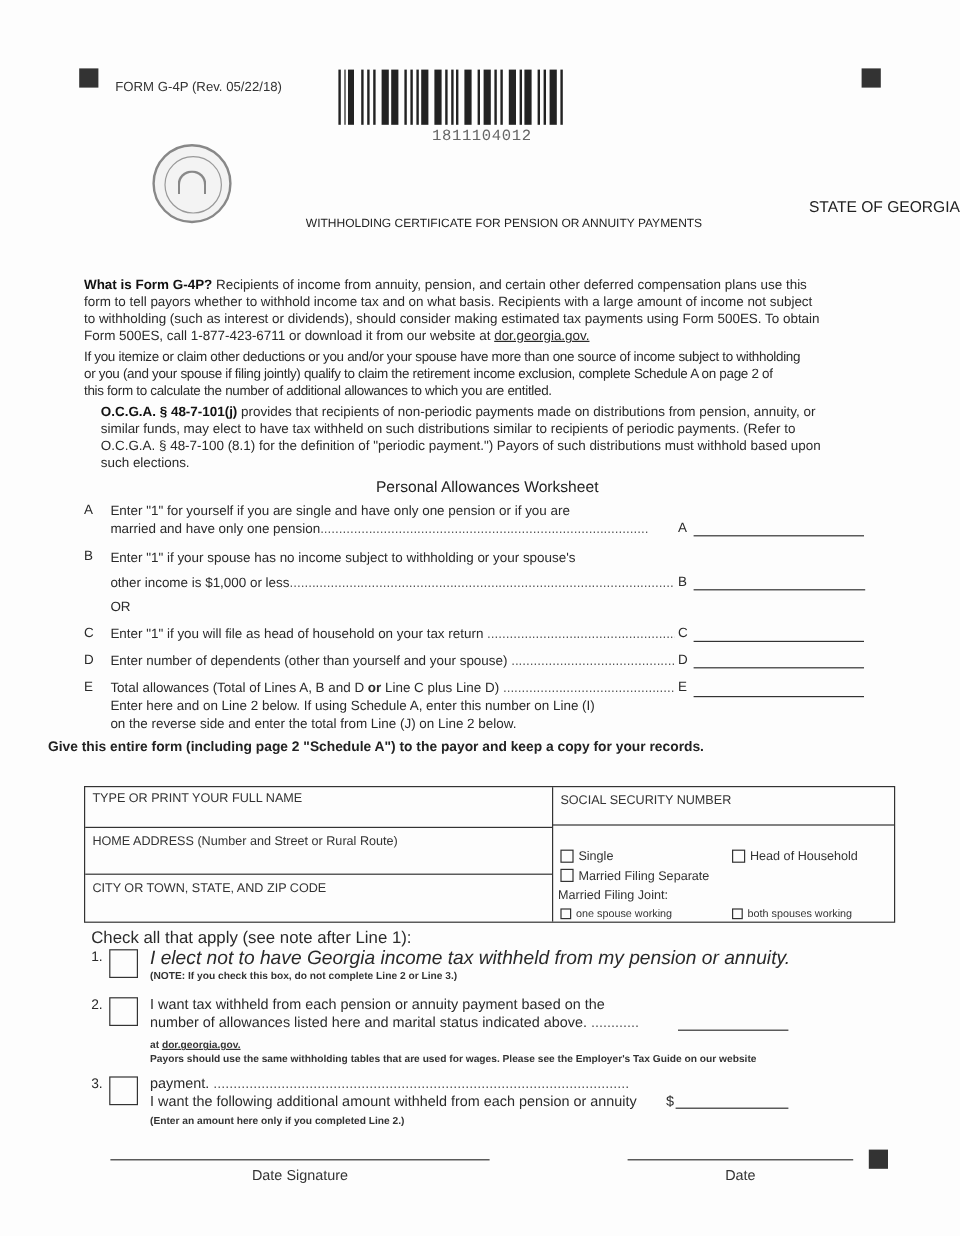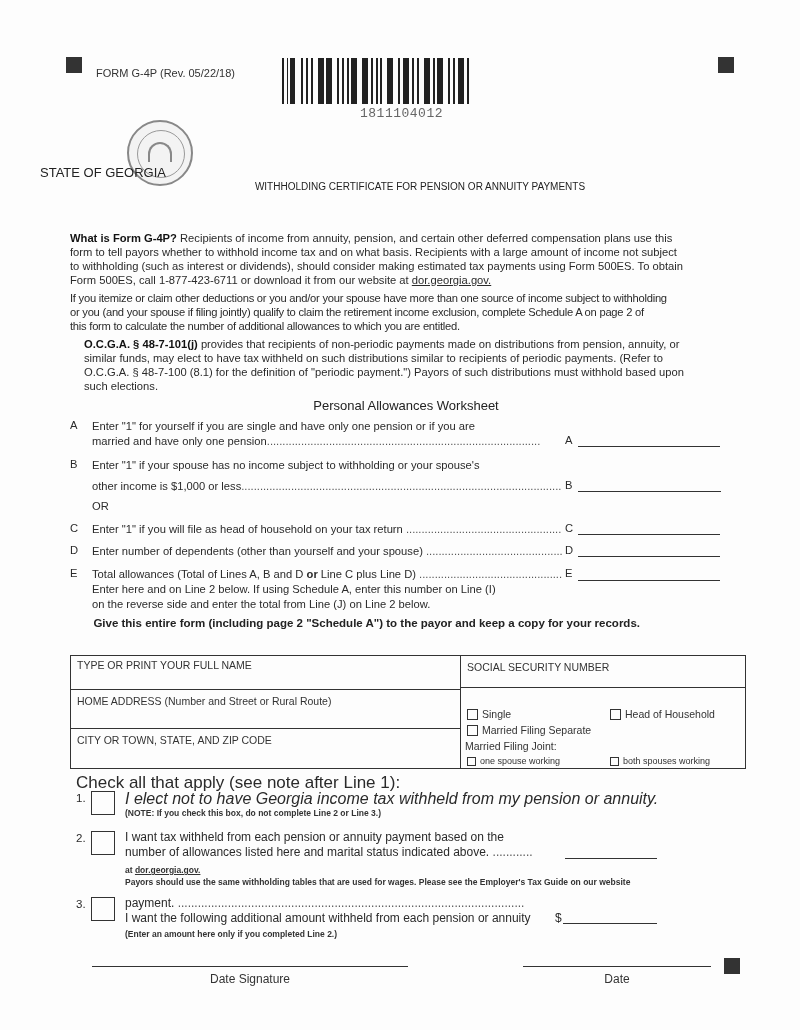--- a/index.html
+++ b/index.html
@@ -10,32 +10,32 @@
   }
   .abs { position: absolute; }
   .marker { position: absolute; width: 16px; height: 16px; background: #333; }
   .form-id { left: 96px; top: 67px; font-size: 11px; color: #333; }
   .barcode { left: 282px; top: 58px; width: 248px; height: 46px; display: flex; gap: 0; align-items: stretch; }
   .barcode span { display: block; background: #222; height: 100%; }
   .barcode-num { left: 360px; top: 106px; font-family: "Liberation Mono", monospace; font-size: 13px; color: #666; letter-spacing: 0.5px; }
   .seal { left: 127px; top: 120px; width: 66px; height: 66px; border-radius: 50%; border: 2px solid #888; background: #f3f3f3; }
   .seal::after { content: ""; position: absolute; left: 8px; top: 8px; width: 46px; height: 46px; border-radius: 50%; border: 1px solid #999; }
   .seal .arch { position: absolute; left: 19px; top: 20px; width: 24px; height: 20px; border: 2px solid #888; border-bottom: none; border-radius: 12px 12px 0 0; }
-  .title1 { left: 0; width: 800px; top: 165px; text-align: left; font-size: 13px; color: #222; padding-left: 40px; }
+  .title1 { left: 0; width: 800px; top: 165px; text-align: right; font-size: 13px; color: #222; padding-left: 24px; }
   .title2 { left: 0; width: 800px; top: 181px; text-align: center; font-size: 10px; color: #222; padding-left: 40px; }
   .para { left: 70px; width: 673px; font-size: 11.2px; line-height: 14px; color: #2a2a2a; }
   .para b { color: #111; }
   .link { text-decoration: underline; }
   .ws-title { left: 0; width: 800px; top: 398px; text-align: center; font-size: 13px; color: #222; padding-left: 12px; }
   .line-letter { left: 70px; font-size: 11.2px; }
   .line-text { left: 92px; font-size: 11.2px; line-height: 15px; width: 480px; }
   .line-end { font-size: 11.2px; }
   .blank { position: absolute; height: 1px; background: #333; }
   .dots { color: #555; letter-spacing: 0; }
-  .bold-note { left: 0; width: 640px; top: 617px; text-align: right; font-size: 11.5px; font-weight: bold; color: #222; padding-left: 40px; }
+  .bold-note { left: 0; width: 640px; top: 617px; text-align: left; font-size: 11.5px; font-weight: bold; color: #222; padding-left: 40px; }
   .box-table { left: 70px; top: 655px; width: 676px; height: 114px; border: 1.5px solid #333; }
   .cell { position: absolute; font-size: 10.5px; color: #333; }
   .hr { position: absolute; height: 1.2px; background: #333; }
   .vr { position: absolute; width: 1.2px; background: #333; }
   .chk { display: inline-block; width: 11px; height: 11px; border: 1.5px solid #333; vertical-align: -2px; margin-right: 4px; }
   .chk-small { width: 9px; height: 9px; }
   .bigbox { position: absolute; width: 24px; height: 24px; border: 1.6px solid #333; }
   .num { position: absolute; font-size: 11.5px; }
   .t11 { font-size: 11.5px; }
   .note { font-size: 8.5px; font-weight: bold; color: #333; }
@@ -185,21 +185,21 @@
   <div class="cell" style="left:6px;top:78px;"><span>CITY OR TOWN, STATE, AND ZIP CODE</span></div>
 
   <div class="cell" style="left:396px;top:52px;"><span class="chk"></span><span>Single</span></div>
   <div class="cell" style="left:539px;top:52px;"><span class="chk"></span><span>Head of Household</span></div>
   <div class="cell" style="left:396px;top:68px;"><span class="chk"></span><span>Married Filing Separate</span></div>
   <div class="cell" style="left:394px;top:84px;">Married Filing Joint:</div>
   <div class="cell" style="left:396px;top:100px;font-size:9px;"><span class="chk chk-small"></span><span>one spouse working</span></div>
   <div class="cell" style="left:539px;top:100px;font-size:9px;"><span class="chk chk-small"></span><span>both spouses working</span></div>
 </div>
 
-<div class="abs" style="left:76px;top:773px;font-size:17px;">Check all that apply (see note after Line 1):</div>
+<div class="abs" style="left:76px;top:773px;font-size:14px;">Check all that apply (see note after Line 1):</div>
 
 <div class="num" style="left:76px;top:792px;">1.</div>
 <div class="bigbox" style="left:91px;top:791px;"></div>
 <div class="abs" style="left:125px;top:790px;font-size:16px;font-style:italic;">I elect not to have Georgia income tax withheld from my pension or annuity.</div>
 <div class="abs note" style="left:125px;top:808px;">(NOTE: If you check this box, do not complete Line 2 or Line 3.)</div>
 
 <div class="num" style="left:76px;top:832px;">2.</div>
 <div class="bigbox" style="left:91px;top:831px;"></div>
 <div class="abs" style="left:125px;top:830px;font-size:12px;line-height:15px;">
   <div>I want tax withheld from each pension or annuity payment based on the</div>

